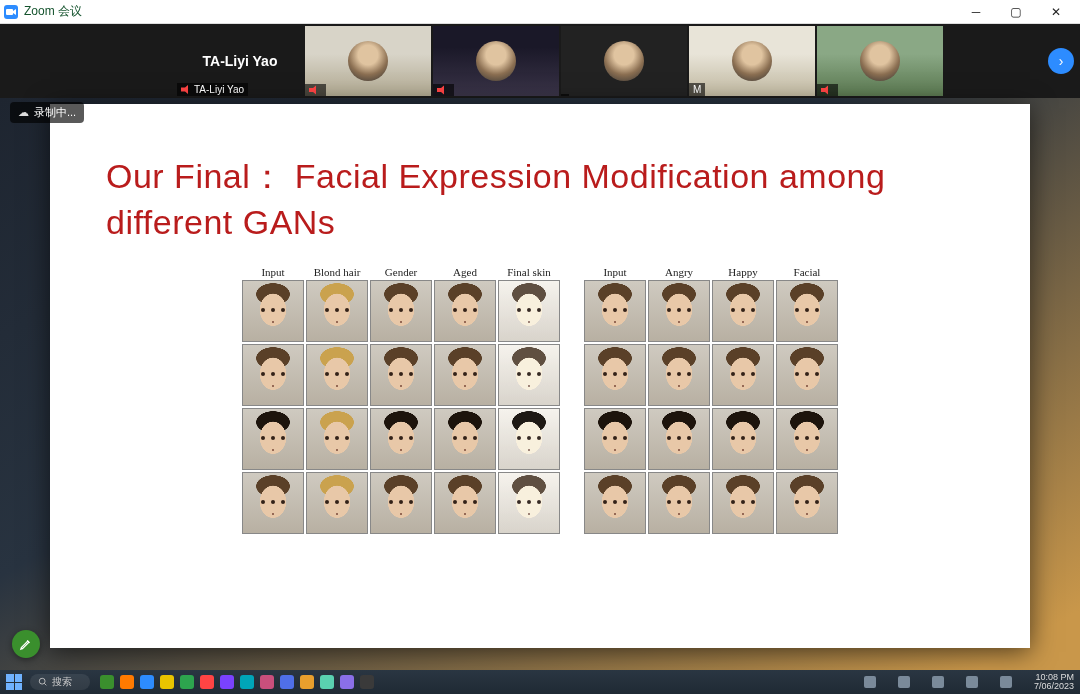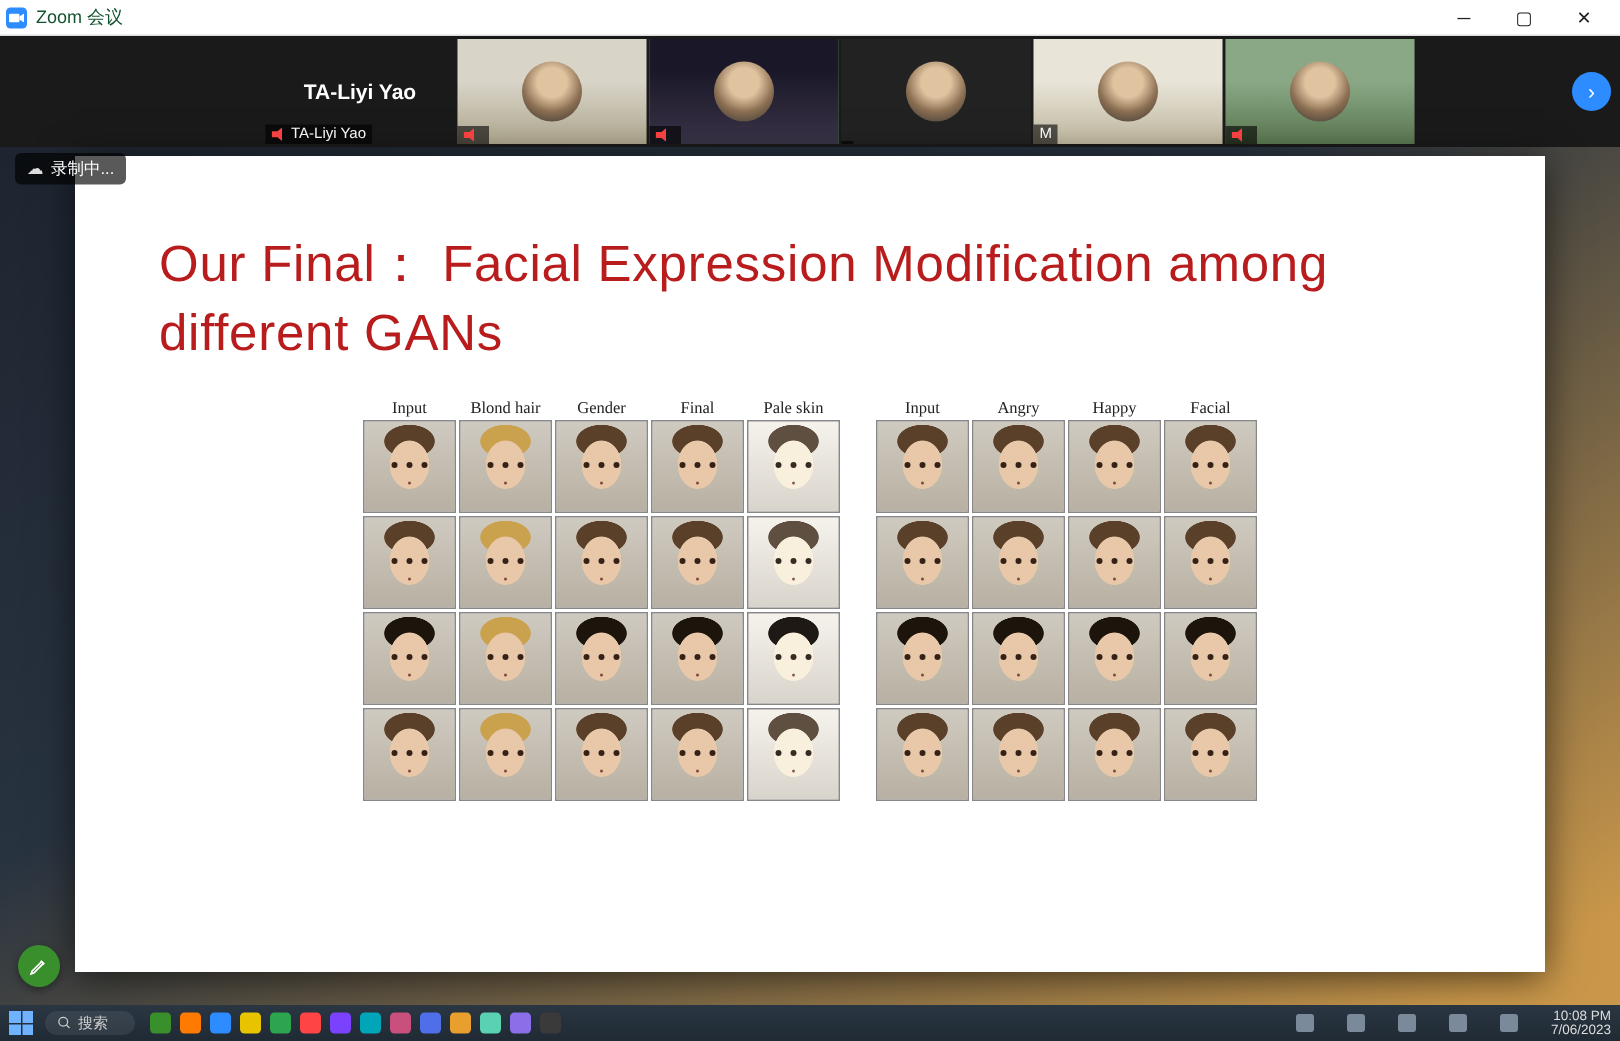--- a/index.html
+++ b/index.html
@@ -237,22 +237,22 @@
 <div class="stage">
   <div class="slide">
     <h1>Our Final： Facial Expression Modification among different GANs</h1>
     <div class="grids">
 
       <div class="fgrid">
         <div class="hdr">
           <span>Input</span>
           <span>Blond hair</span>
           <span>Gender</span>
-          <span>Final</span>
-          <span>Pale skin</span>
+          <span>Aged</span>
+          <span>Final skin</span>
         </div>
         <div class="rows" id="left-rows">
             <div class="row">
               <div class="cell">
                 <div class="face hbrown"></div>
               </div>
               <div class="cell">
                 <div class="face hblond"></div>
               </div>
               <div class="cell">

